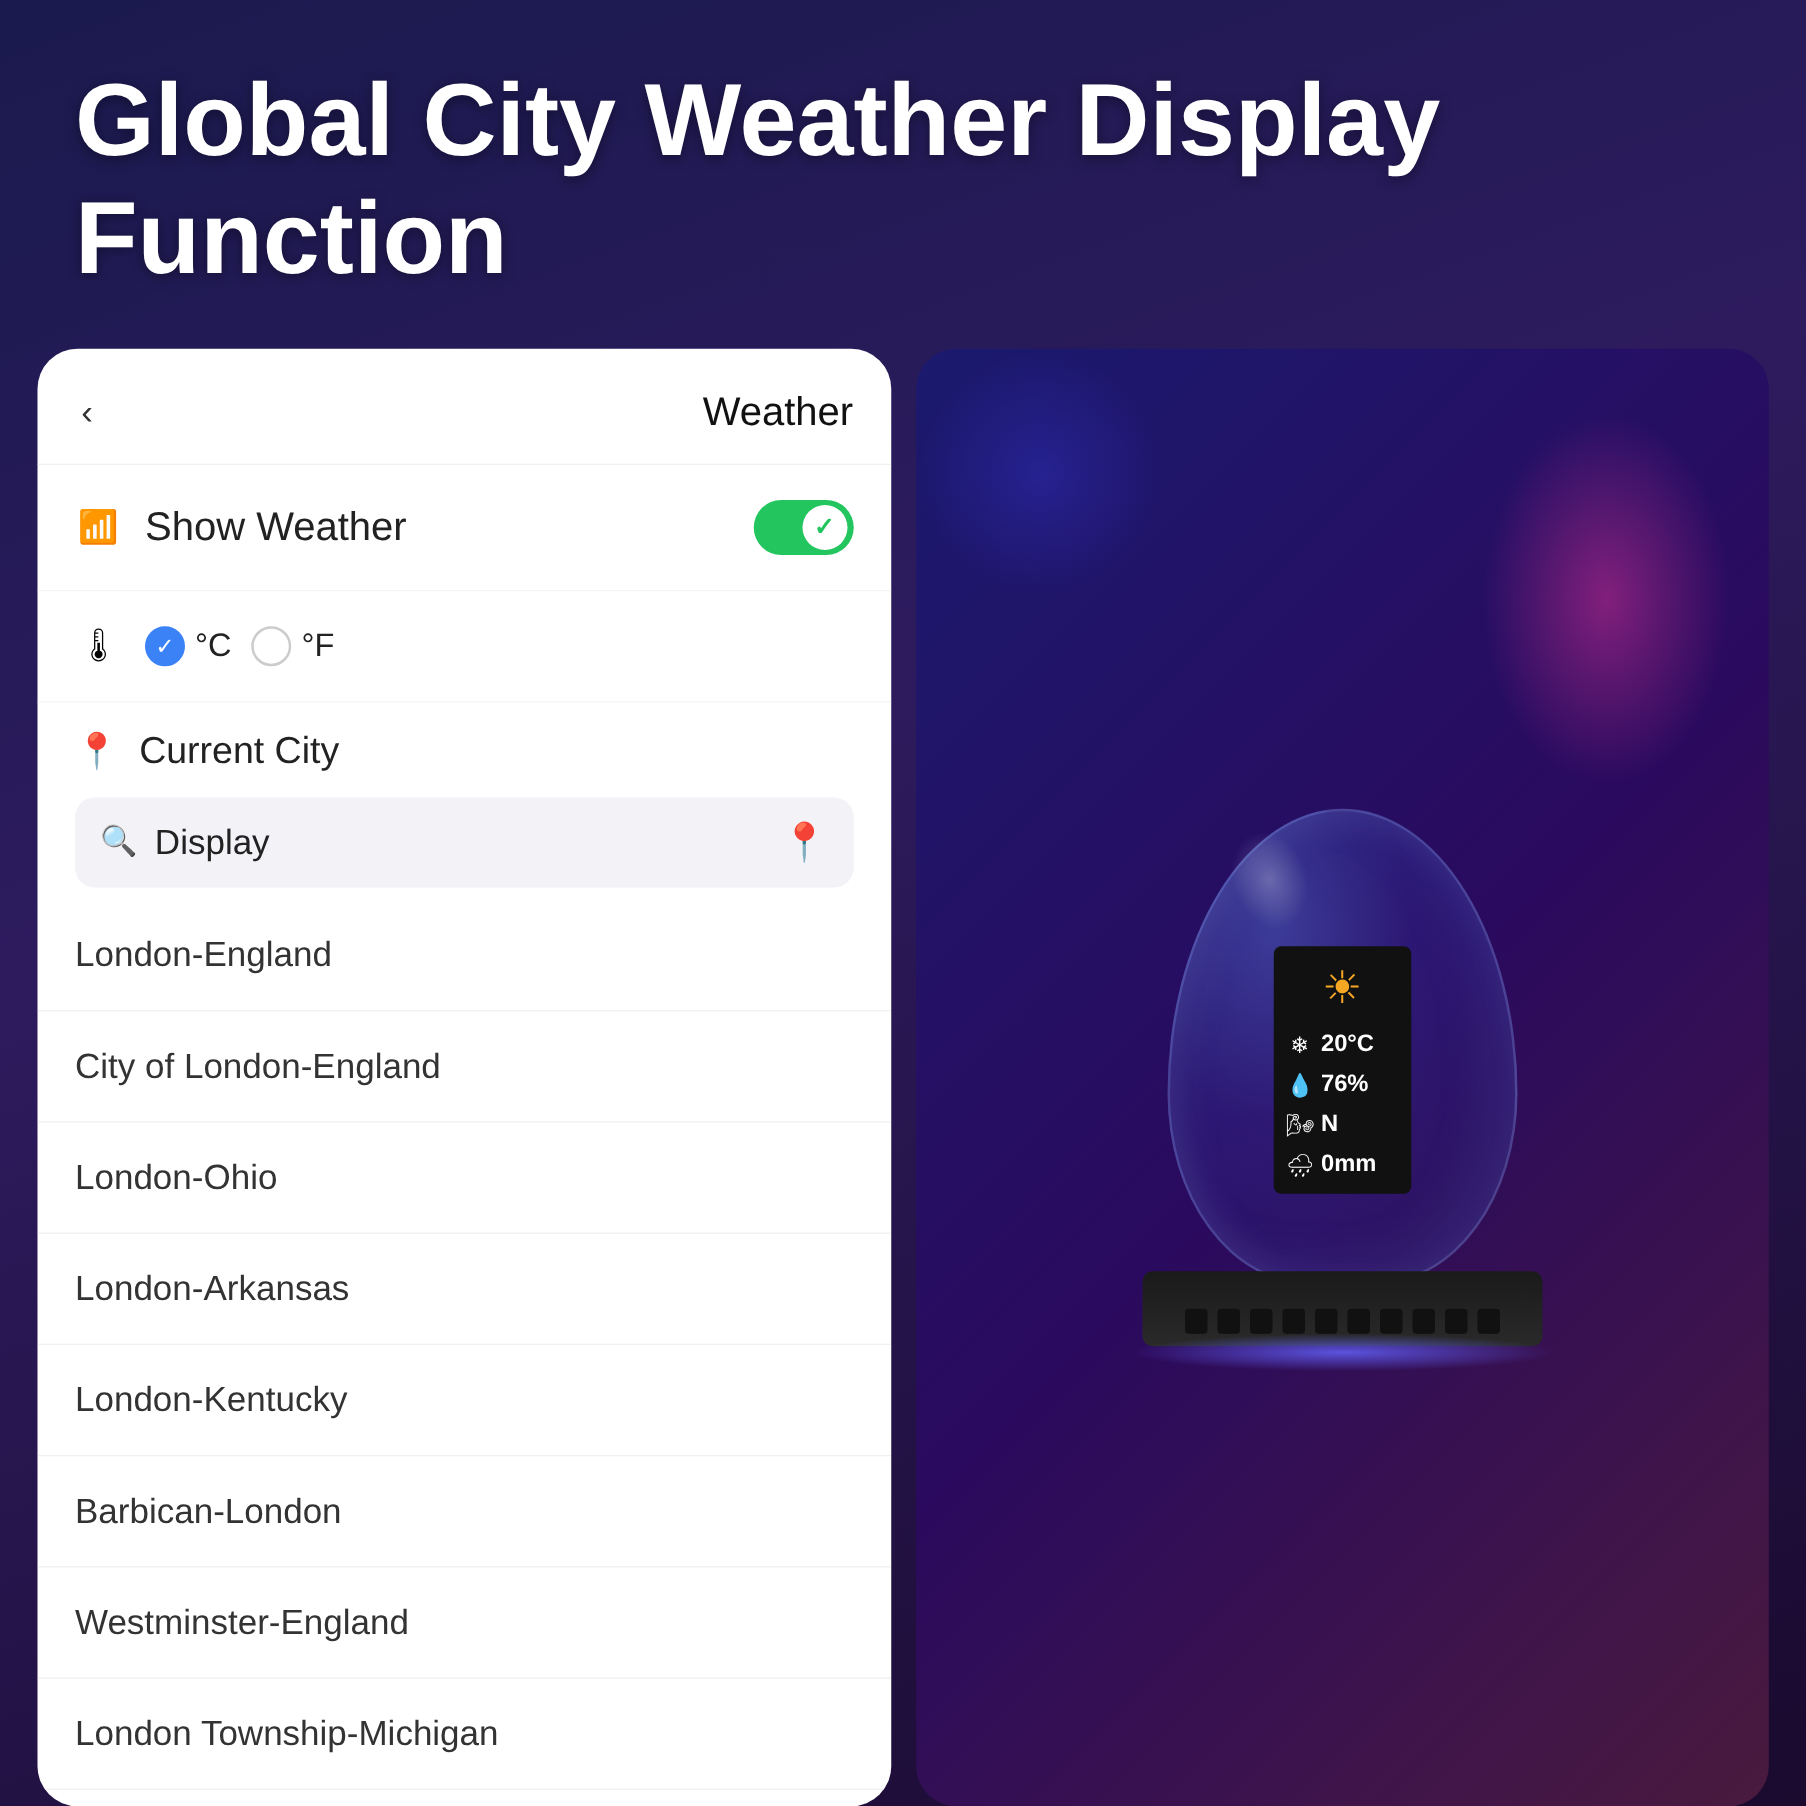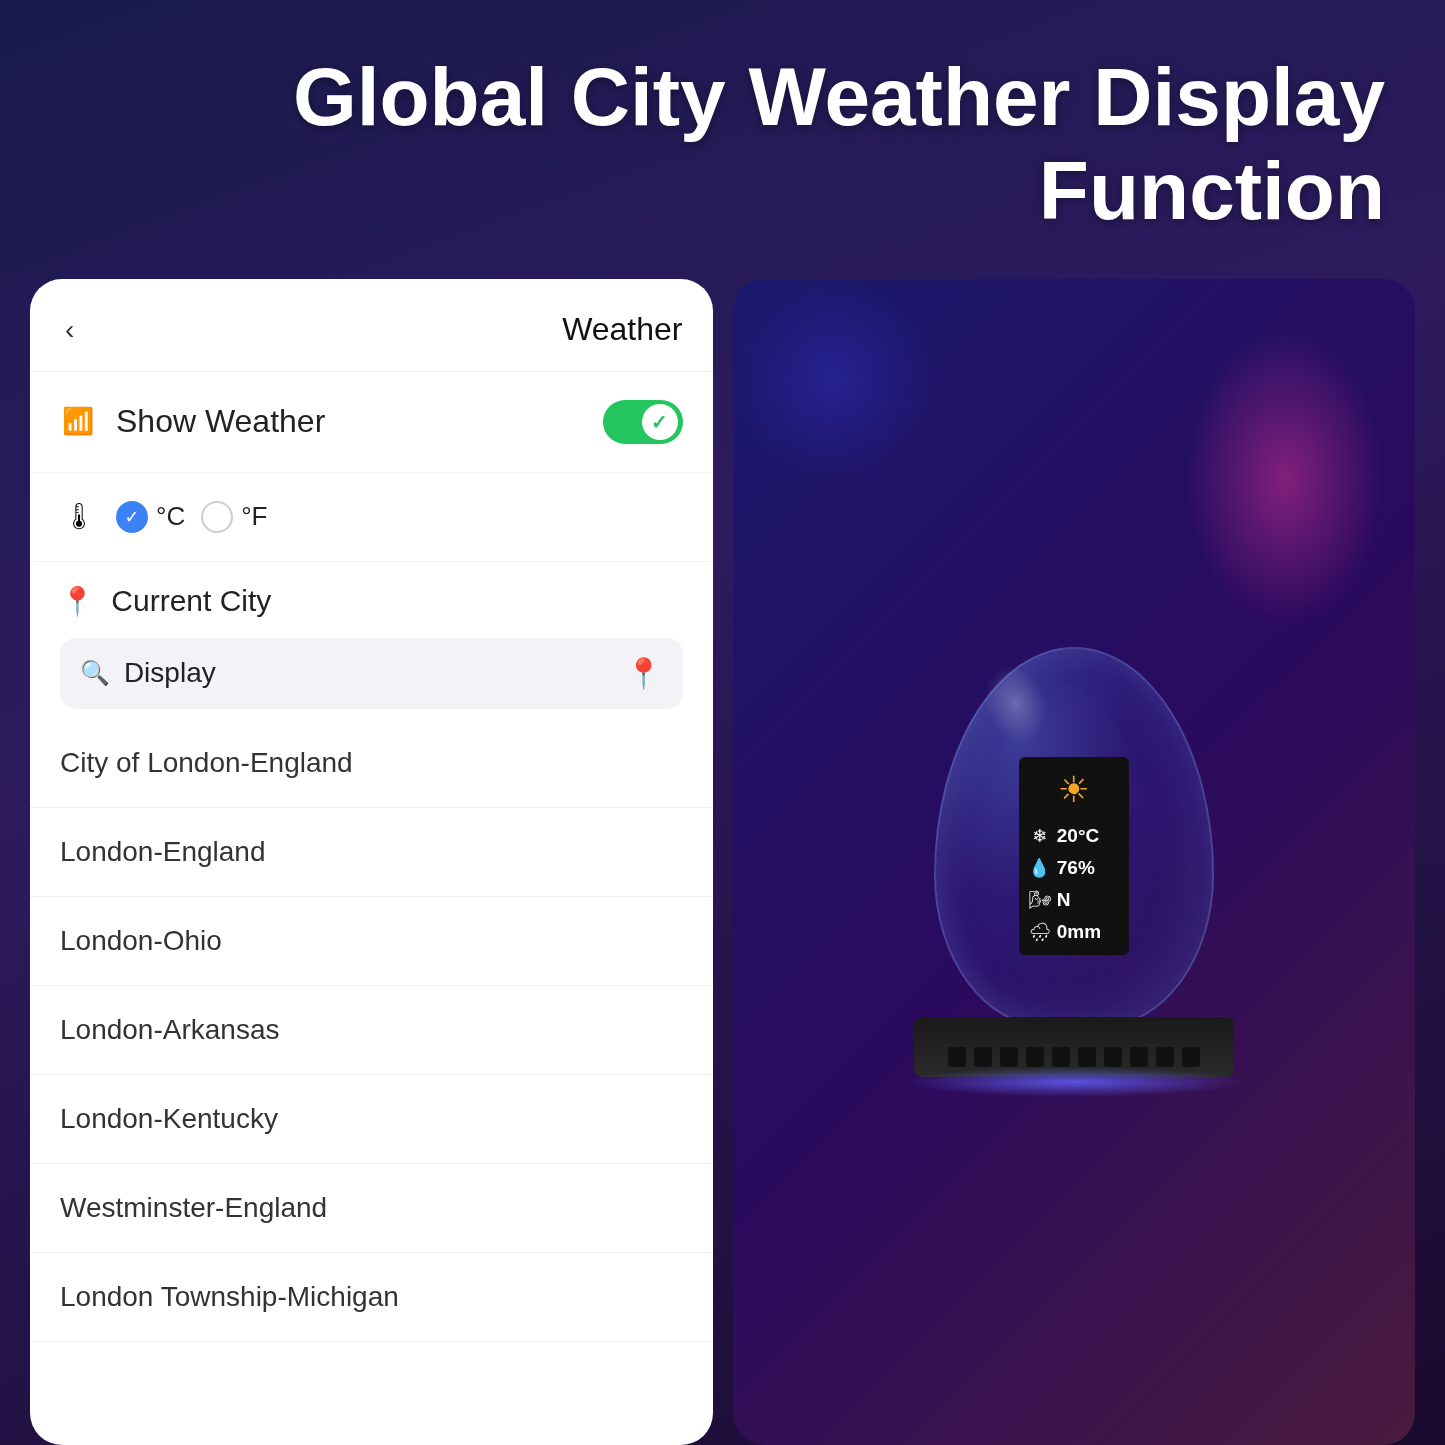--- a/index.html
+++ b/index.html
@@ -13,21 +13,21 @@
       align-items: center;
       justify-content: flex-start;
       font-family: -apple-system, BlinkMacSystemFont, 'Segoe UI', sans-serif;
       overflow: hidden;
     }
 
     .main-title {
       color: white;
       font-size: 82px;
       font-weight: 900;
-      text-align: right;
+      text-align: left;
       padding: 50px 60px 40px;
       line-height: 1.15;
       text-shadow: 0 2px 10px rgba(0,0,0,0.4);
       width: 100%;
     }
 
     .content-row {
       display: flex;
       width: 100%;
       padding: 0 30px;
@@ -400,25 +400,26 @@
     </div>
 
     <div class="search-box">
       <span class="search-icon-span">🔍</span>
       <span class="search-input-text">Display</span>
       <span class="location-pin">📍</span>
     </div>
 
     <div class="city-list">
 
-    <div class="city-item">City of London-England</div>
-        <div class="city-item">London-England</div>
+    <div class="city-item">London-England</div>
+        <div class="city-item">City of London-England</div>
         <div class="city-item">London-Ohio</div>
         <div class="city-item">London-Arkansas</div>
         <div class="city-item">London-Kentucky</div>
+        <div class="city-item">Barbican-London</div>
         <div class="city-item">Westminster-England</div>
         <div class="city-item">London Township-Michigan</div>
       </div>
 
   </div>
 
   <div class="photo-panel">
     <div class="bg-blob-pink"></div>
     <div class="bg-blob-blue"></div>
 

